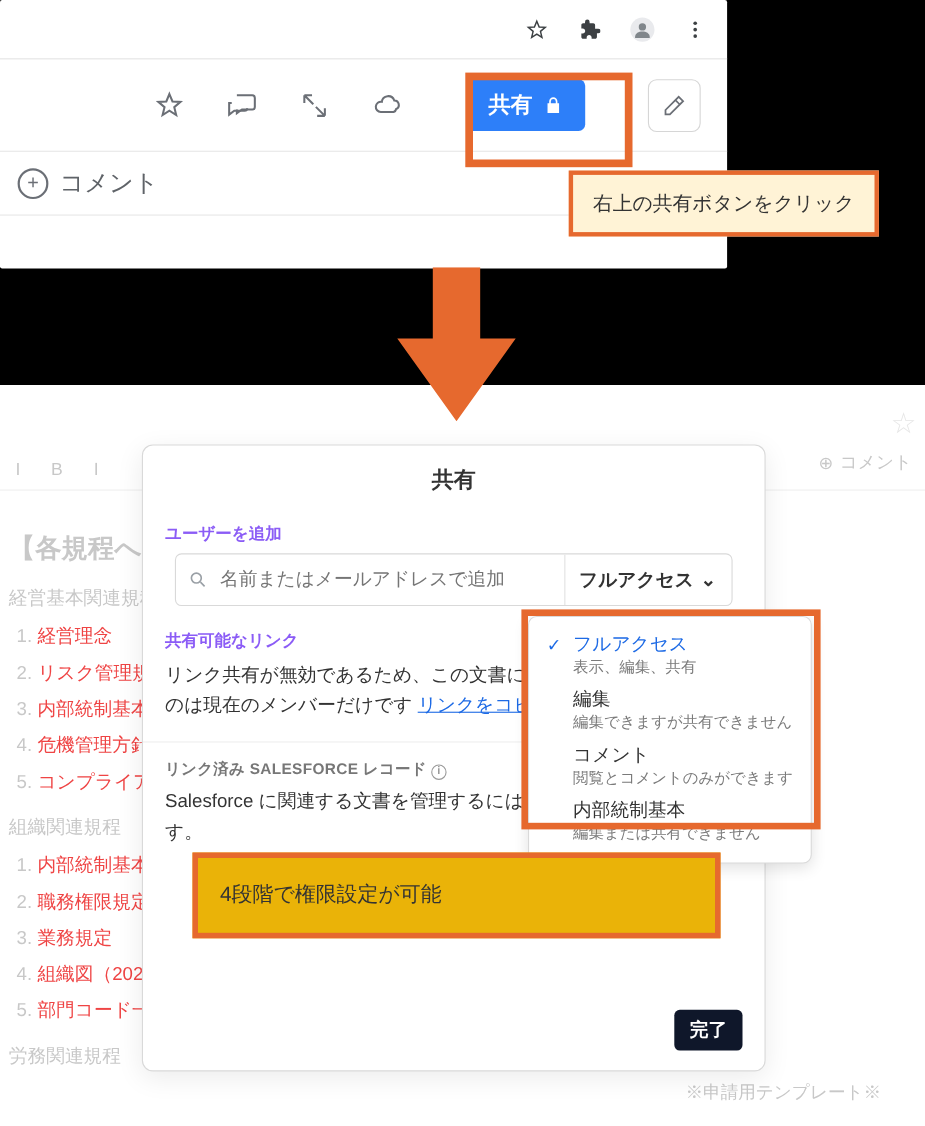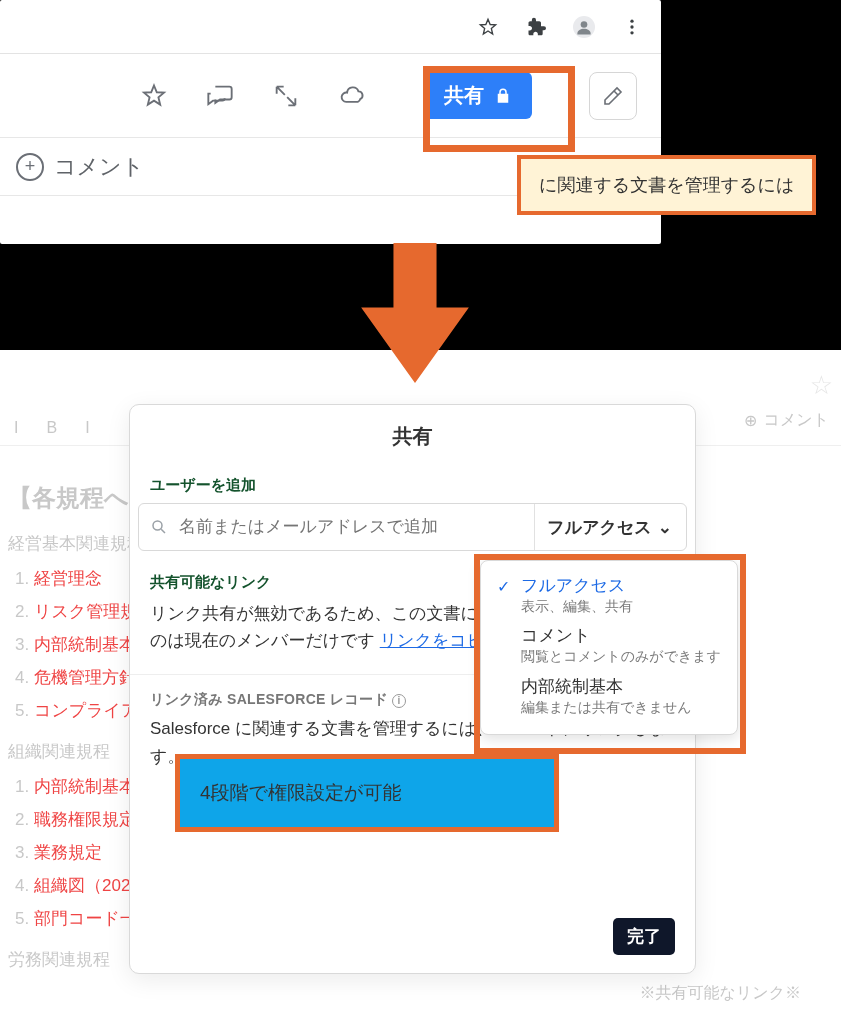--- a/index.html
+++ b/index.html
@@ -47,43 +47,43 @@
   .doc-faded ol { list-style:decimal; padding-left:34px; font-size:17px; }
   .doc-faded ol li { margin:10px 0; color:#9cc4f7; }
   .doc-faded .footnote { position:absolute; right:40px; bottom:20px; font-size:16px; }
   .doc-faded .star-faded { position:absolute; right:8px; top:-26px; color:#e6e6e6; font-size:26px;}
   .doc-faded ol.simple li { color:#c8c8c8;}
   .doc-faded ol.simple li a { color:#ef4444;}
 
   
   .share-modal { position:absolute; left:129px; top:8px; width:567px; height:570px; background:#fff; border:1px solid #d9d9d9; border-radius:10px; box-shadow:0 6px 24px rgba(0,0,0,0.08); }
   .share-modal .title { text-align:center; font-size:20px; font-weight:600; padding:18px 0 14px; color:#333;}
-  .share-modal .sect-label { font-size:15px; font-weight:600; color:#14532d; padding:12px 20px 8px; }
-  .share-modal .input-row { margin:0 8px; display:flex; border:1px solid #d9d9d9; border-radius:6px; height:48px; align-items:center; overflow:hidden; }
+  .share-modal .sect-label { font-size:15px; font-weight:600; color:#8b5cf6; padding:12px 20px 8px; }
+  .share-modal .input-row { margin:0 29px; display:flex; border:1px solid #d9d9d9; border-radius:6px; height:48px; align-items:center; overflow:hidden; }
   .share-modal .input-row .sicon { width:40px; display:flex; align-items:center; justify-content:center; color:#9aa0a6; font-size:18px; }
   .share-modal .input-row input { flex:1; border:none; font-size:17px; color:#333; outline:none; background:transparent;}
   .share-modal .input-row .perm-sel { padding:0 14px 0 12px; border-left:1px solid #e1e1e1; height:100%; display:flex; align-items:center; gap:6px; font-size:17px; font-weight:600; color:#333; cursor:pointer; white-space:nowrap;}
   .share-modal .body-text { padding:0 20px; font-size:17px; line-height:1.6; color:#333; }
   .share-modal .body-text a { color:#1d6ae5; }
   .share-modal hr { border:none; border-top:1px solid #eee; margin:20px 0 4px; }
   .share-modal .record-label { font-size:14px; font-weight:600; color:#777; padding:12px 20px 6px; letter-spacing:0.3px;}
   .share-modal .record-label .info { display:inline-block; width:14px; height:14px; border:1.3px solid #999; border-radius:50%; font-size:10px; line-height:12px; text-align:center; margin-left:4px; color:#999;}
   .share-modal .done { position:absolute; right:20px; bottom:18px; background:#0f172a; color:#fff; font-size:17px; font-weight:600; border:none; border-radius:5px; padding:7px 14px; cursor:pointer;}
 
   
   .perm-pop { position:absolute; left:480px; top:560px; width:258px; background:#fff; border:1px solid #d9d9d9; border-radius:8px; box-shadow:0 4px 14px rgba(0,0,0,0.12); padding:10px 6px 12px 10px; }
   .perm-pop .opt { padding:4px 6px 6px 30px; position:relative; }
   .perm-pop .opt .check { position:absolute; left:6px; top:6px; color:#1d6ae5; font-size:16px;}
   .perm-pop .opt .name { font-size:17px; color:#333; line-height:1.3;}
   .perm-pop .opt.sel .name { color:#1d6ae5; }
   .perm-pop .opt .desc { font-size:14px; color:#7a7a7a; line-height:1.3;}
   .perm-pop-highlight { position:absolute; left:474px; top:554px; width:272px; height:200px; border:6px solid #e6692e; pointer-events:none; }
 
   
-  .callout2 { position:absolute; left:175px; top:754px; width:384px; background:#0ea5e9; border:5px solid #e6692e; padding:16px 20px; font-size:19px; color:#333; line-height:1.9;}
+  .callout2 { position:absolute; left:175px; top:775px; width:480px; background:#eab308; border:5px solid #e6692e; padding:16px 20px; font-size:19px; color:#333; line-height:1.9;}
 
 </style>
 </head>
 <body>
 
 <div class="top-frame">
   <div class="inner">
 
     <div class="chrome-row">
       <span class="chrome-icon">
@@ -155,21 +155,21 @@
     <div class="comment-row">
       <span class="plus">+</span>
       <span class="txt">コメント</span>
     </div>
   </div>
 
   <div class="share-highlight"></div>
 </div>
 
 <div class="callout1">
-  <span>に関連する文書を管理するには</span>
+  <span>右上の共有ボタンをクリック</span>
 </div>
 
 <svg class="arrow" viewBox="0 0 100 130">
   <path d="M30 0 H70 V60 H100 L50 130 L0 60 H30 Z"></path>
 </svg>
 
 <div class="doc-area">
   <div class="doc-faded">
     <span class="star-faded">☆</span>
     <div class="fmtbar">
@@ -189,21 +189,21 @@
     </ol>
     <div class="sub" style="margin-top:18px">組織関連規程</div>
     <ol class="simple">
       <li><a>内部統制基本</a></li>
       <li><a>職務権限規定</a></li>
       <li><a>業務規定</a></li>
       <li><a>組織図（2020</a></li>
       <li><a>部門コード一</a></li>
     </ol>
     <div class="sub" style="margin-top:18px">労務関連規程</div>
-    <div class="footnote">※共有可能なリンク※</div>
+    <div class="footnote">※申請用テンプレート※</div>
   </div>
 
   <div class="share-modal">
     <div class="title">共有</div>
 
     <div class="sect-label">ユーザーを追加</div>
     <div class="input-row">
       <span class="sicon">
         <svg viewBox="0 0 24 24" width="18" height="18" fill="none" stroke="currentColor" stroke-width="2">
             <circle cx="10" cy="10" r="6"></circle>
@@ -232,20 +232,24 @@
   </div>
 </div>
 
 <div class="perm-pop">
   <div class="opt sel">
     <span class="check">✓</span>
     <div class="name">フルアクセス</div>
     <div class="desc">表示、編集、共有</div>
   </div>
   <div class="opt">
+    <div class="name">編集</div>
+    <div class="desc">編集できますが共有できません</div>
+  </div>
+  <div class="opt">
     <div class="name">コメント</div>
     <div class="desc">閲覧とコメントのみができます</div>
   </div>
   <div class="opt">
     <div class="name">内部統制基本</div>
     <div class="desc">編集または共有できません</div>
   </div>
 </div>
 <div class="perm-pop-highlight"></div>
 

